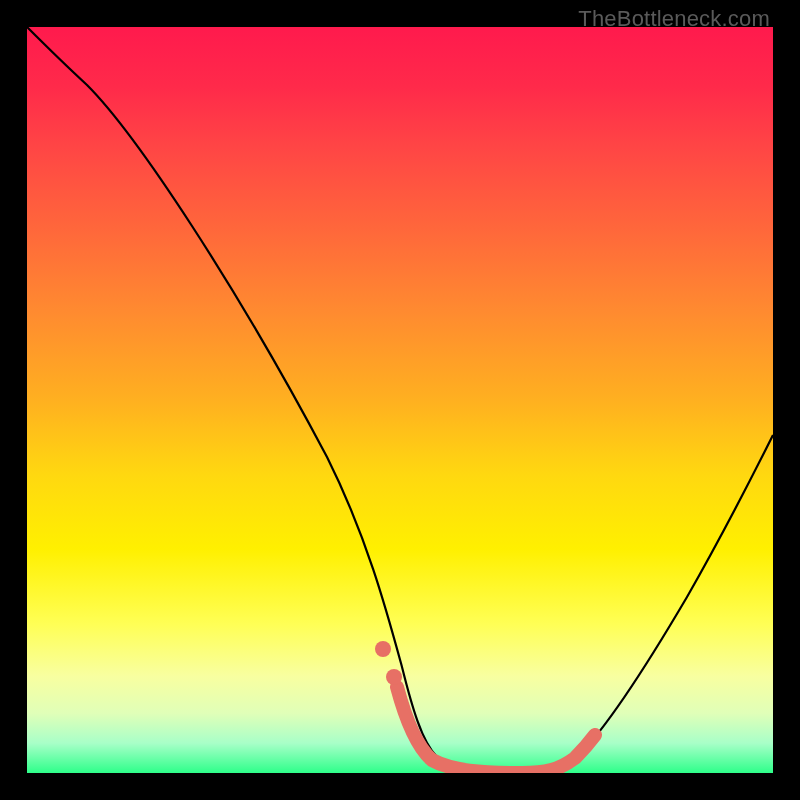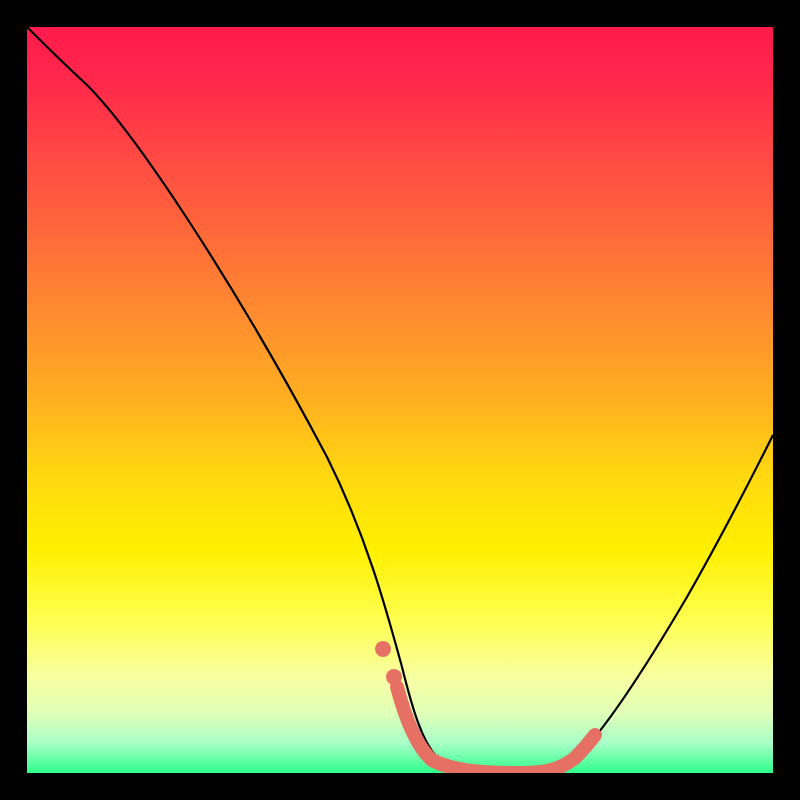--- a/index.html
+++ b/index.html
@@ -70,14 +70,15 @@
                C 378 690, 390 720, 405 733
                C 425 744, 455 746, 495 746
                C 518 746, 532 743, 548 731
                C 556 723, 562 716, 568 708" fill="none" stroke="#e77065" stroke-width="14" stroke-linecap="round" stroke-linejoin="round"></path>
 
       <circle cx="356" cy="622" r="8" fill="#e77065"></circle>
       <circle cx="367" cy="650" r="8" fill="#e77065"></circle>
     </svg>
   </div>
 
+  <div class="watermark">TheBottleneck.com</div>
 
 </div>
 
 </body></html>

